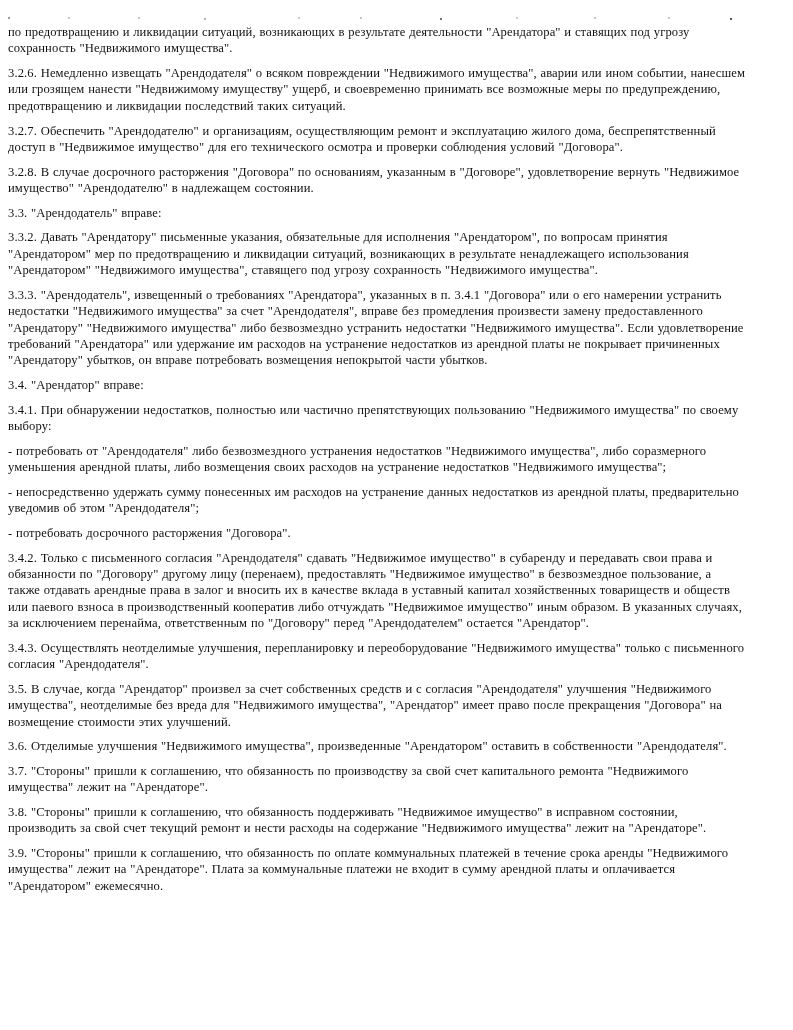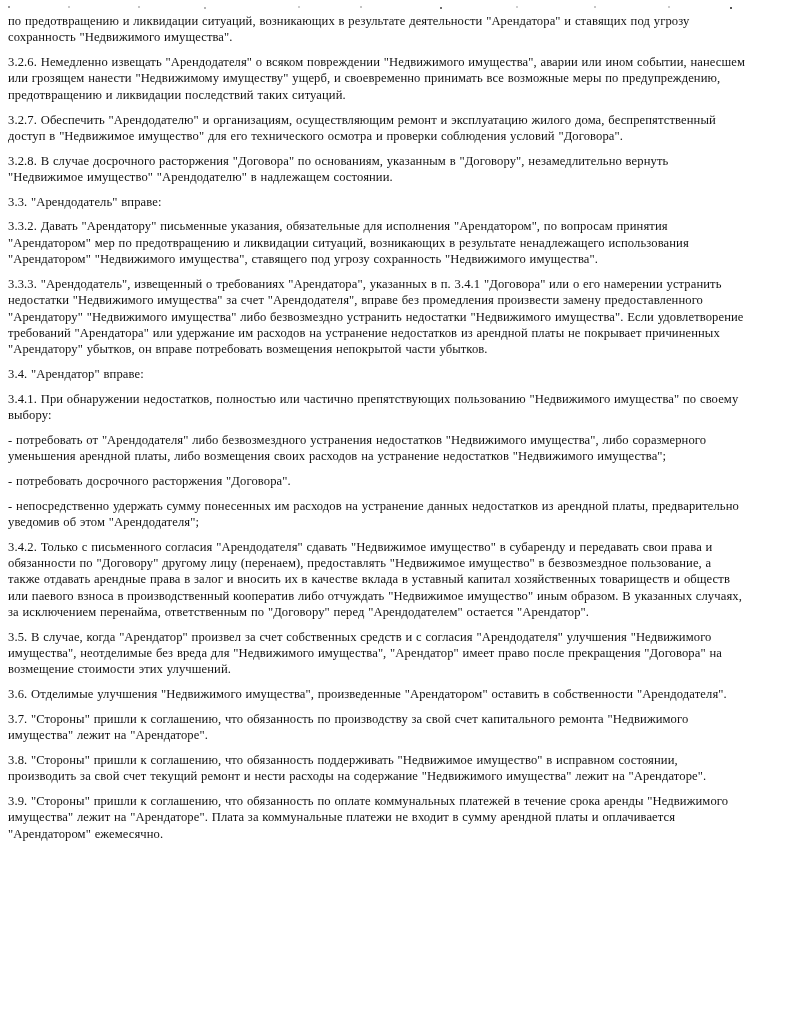--- a/index.html
+++ b/index.html
@@ -10,21 +10,21 @@
   body {
     width: 793px;
     height: 1030px;
     overflow: hidden;
     font-family: "Liberation Serif", "DejaVu Serif", serif;
   }
   .page {
     box-sizing: border-box;
     width: 793px;
     height: 1030px;
-    padding: 5px 46px 0 8px;
+    padding: 16px 46px 0 8px;
     background: #ffffff;
     color: #121212;
   }
   
   .clipped-line {
     position: relative;
     height: 5px;
     overflow: hidden;
   }
   .clipped-line .speck {
@@ -56,29 +56,30 @@
 
 <div class="page">
   <div class="clipped-line">
     <span class="speck"></span>
   </div>
   <div class="doc-body">
 
   <p class="para">по предотвращению и ликвидации ситуаций, возникающих в результате деятельности "Арендатора" и ставящих под угрозу сохранность "Недвижимого имущества".</p>
       <p class="para">3.2.6. Немедленно извещать "Арендодателя" о всяком повреждении "Недвижимого имущества", аварии или ином событии, нанесшем или грозящем нанести "Недвижимому имуществу" ущерб, и своевременно принимать все возможные меры по предупреждению, предотвращению и ликвидации последствий таких ситуаций.</p>
       <p class="para">3.2.7. Обеспечить "Арендодателю" и организациям, осуществляющим ремонт и эксплуатацию жилого дома, беспрепятственный доступ в "Недвижимое имущество" для его технического осмотра и проверки соблюдения условий "Договора".</p>
-      <p class="para">3.2.8. В случае досрочного расторжения "Договора" по основаниям, указанным в "Договору", незамедлительно вернуть "Недвижимое имущество" "Арендодателю" в надлежащем состоянии.</p>
+      <p class="para">3.2.8. В случае досрочного расторжения "Договора" по основаниям, указанным в "Договоре", удовлетворение вернуть "Недвижимое имущество" "Арендодателю" в надлежащем состоянии.</p>
       <p class="para">3.3. "Арендодатель" вправе:</p>
       <p class="para">3.3.2. Давать "Арендатору" письменные указания, обязательные для исполнения "Арендатором", по вопросам принятия "Арендатором" мер по предотвращению и ликвидации ситуаций, возникающих в результате ненадлежащего использования "Арендатором" "Недвижимого имущества", ставящего под угрозу сохранность "Недвижимого имущества".</p>
       <p class="para">3.3.3. "Арендодатель", извещенный о требованиях "Арендатора", указанных в п. 3.4.1 "Договора" или о его намерении устранить недостатки "Недвижимого имущества" за счет "Арендодателя", вправе без промедления произвести замену предоставленного "Арендатору" "Недвижимого имущества" либо безвозмездно устранить недостатки "Недвижимого имущества". Если удовлетворение требований "Арендатора" или удержание им расходов на устранение недостатков из арендной платы не покрывает причиненных "Арендатору" убытков, он вправе потребовать возмещения непокрытой части убытков.</p>
       <p class="para">3.4. "Арендатор" вправе:</p>
       <p class="para">3.4.1. При обнаружении недостатков, полностью или частично препятствующих пользованию "Недвижимого имущества" по своему выбору:</p>
       <p class="para">- потребовать от "Арендодателя" либо безвозмездного устранения недостатков "Недвижимого имущества", либо соразмерного уменьшения арендной платы, либо возмещения своих расходов на устранение недостатков "Недвижимого имущества";</p>
+      <p class="para">- непосредственно удержать сумму понесенных им расходов на устранение данных недостатков из арендной платы, предварительно уведомив об этом "Арендодателя";</p>
       <p class="para">- потребовать досрочного расторжения "Договора".</p>
-      <p class="para">- непосредственно удержать сумму понесенных им расходов на устранение данных недостатков из арендной платы, предварительно уведомив об этом "Арендодателя";</p>
       <p class="para">3.4.2. Только с письменного согласия "Арендодателя" сдавать "Недвижимое имущество" в субаренду и передавать свои права и обязанности по "Договору" другому лицу (перенаем), предоставлять "Недвижимое имущество" в безвозмездное пользование, а также отдавать арендные права в залог и вносить их в качестве вклада в уставный капитал хозяйственных товариществ и обществ или паевого взноса в производственный кооператив либо отчуждать "Недвижимое имущество" иным образом. В указанных случаях, за исключением перенайма, ответственным по "Договору" перед "Арендодателем" остается "Арендатор".</p>
+      <p class="para">3.4.3. Осуществлять неотделимые улучшения, перепланировку и переоборудование "Недвижимого имущества" только с письменного согласия "Арендодателя".</p>
       <p class="para">3.5. В случае, когда "Арендатор" произвел за счет собственных средств и с согласия "Арендодателя" улучшения "Недвижимого имущества", неотделимые без вреда для "Недвижимого имущества", "Арендатор" имеет право после прекращения "Договора" на возмещение стоимости этих улучшений.</p>
       <p class="para">3.6. Отделимые улучшения "Недвижимого имущества", произведенные "Арендатором" оставить в собственности "Арендодателя".</p>
       <p class="para">3.7. "Стороны" пришли к соглашению, что обязанность по производству за свой счет капитального ремонта "Недвижимого имущества" лежит на "Арендаторе".</p>
       <p class="para">3.8. "Стороны" пришли к соглашению, что обязанность поддерживать "Недвижимое имущество" в исправном состоянии, производить за свой счет текущий ремонт и нести расходы на содержание "Недвижимого имущества" лежит на "Арендаторе".</p>
       <p class="para">3.9. "Стороны" пришли к соглашению, что обязанность по оплате коммунальных платежей в течение срока аренды "Недвижимого имущества" лежит на "Арендаторе". Плата за коммунальные платежи не входит в сумму арендной платы и оплачивается "Арендатором" ежемесячно.</p>
     </div>
 </div>
 
 </body></html>

